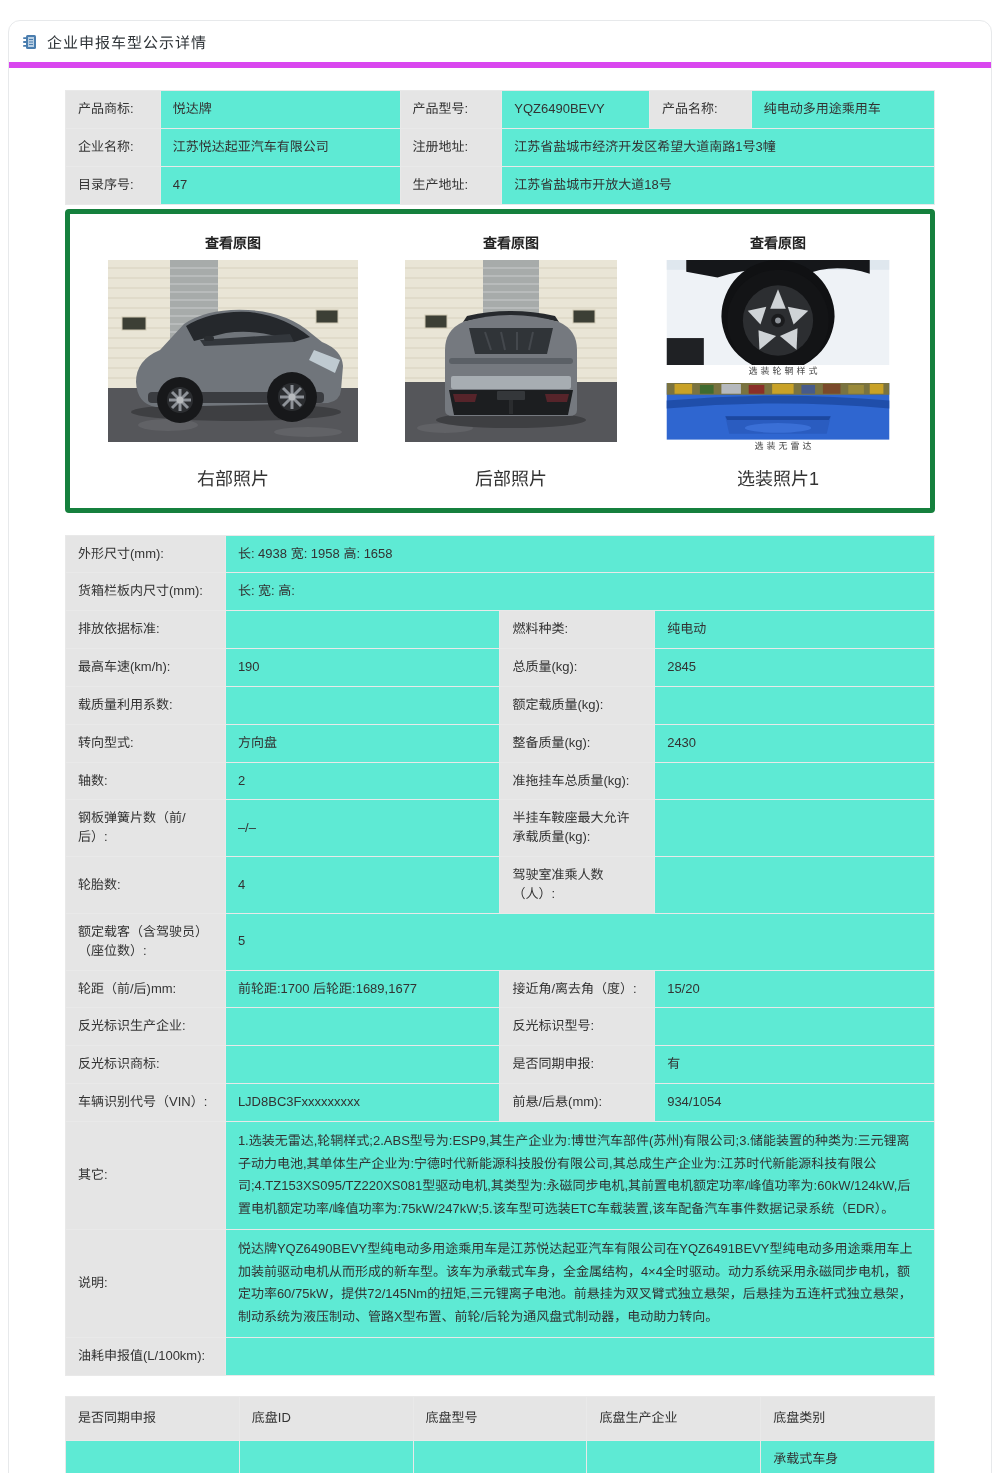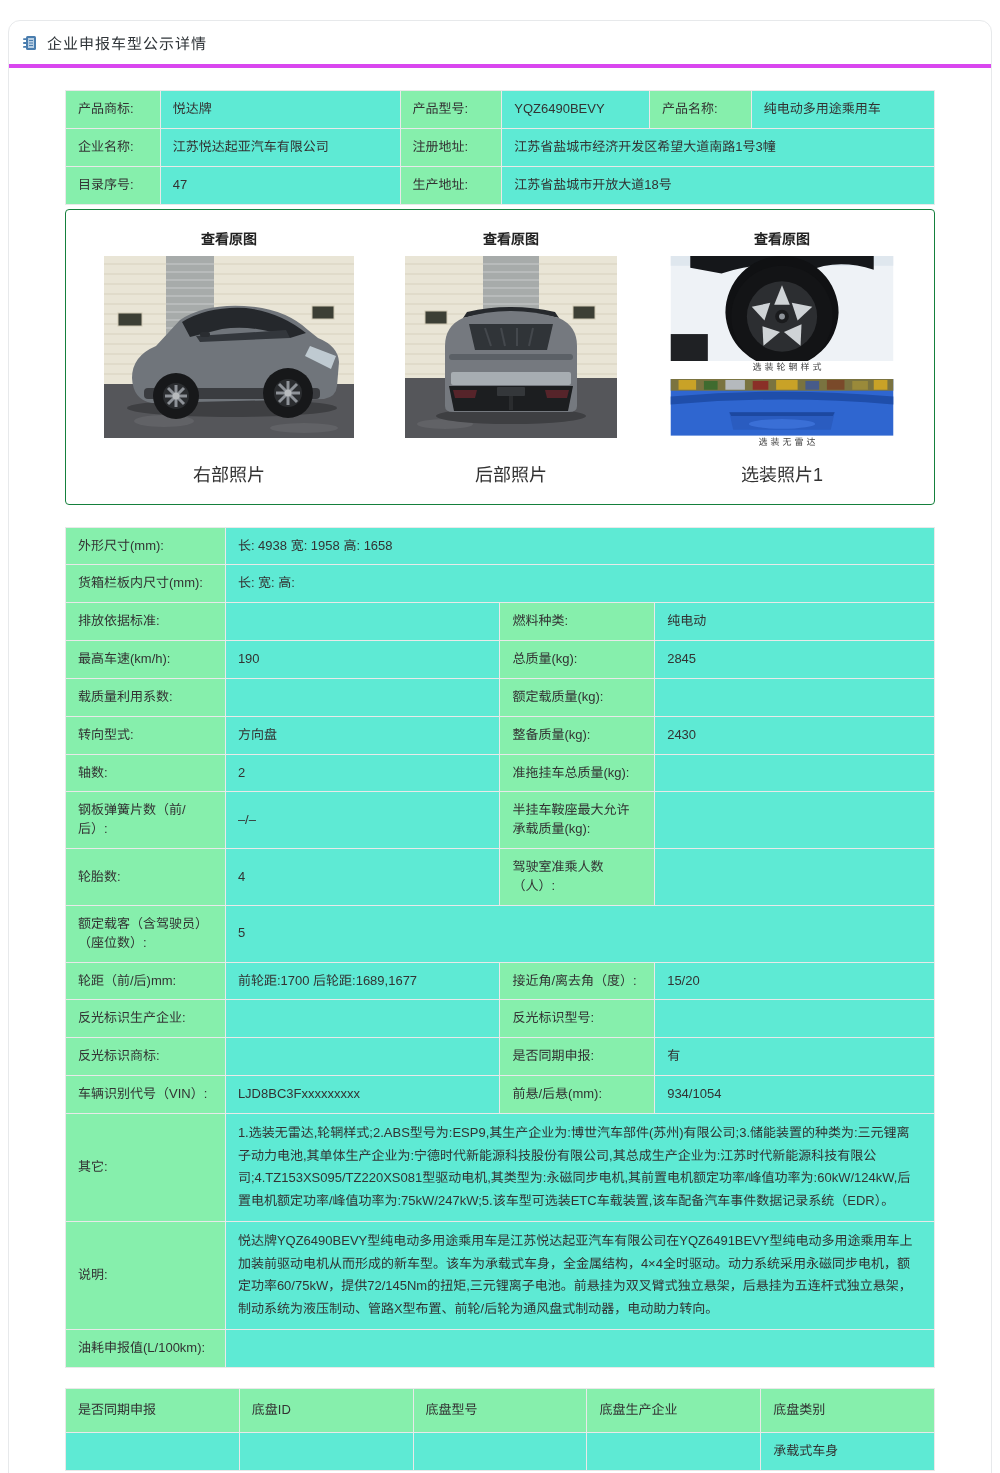--- a/index.html
+++ b/index.html
@@ -12,40 +12,40 @@
   .card {
     margin:20px 8px 0 8px;
     border:1px solid #e7e9eb;
     border-radius:12px;
     min-height:1450px;
     background:#fff;
     padding-bottom:30px;
   }
   .page-header {
     height:47px; display:flex; align-items:center; gap:9px;
-    padding-left:13px; border-bottom:4px solid #d946ef;
+    padding-left:13px; border-bottom:6px solid #d946ef;
   }
   .page-header .title { font-size:15px; font-weight:500; color:#2f3438; letter-spacing:1px; }
   .content { padding:0 56px; }
 
   table { border-collapse:collapse; width:100%; table-layout:fixed; }
   td, th {
     border:1px solid #e9e9e9;
     font-size:13px; line-height:1.45;
     padding:9px 12px; text-align:left; vertical-align:middle;
     word-wrap:break-word;
   }
-  td.lbl, th { background:#86efac; font-weight:400; color:#333; }
+  td.lbl, th { background:#e5e5e5; font-weight:400; color:#333; }
   td.val { background:#5eead4; color:#333; }
   .info-table { margin-top:22px; }
   .info-table td { height:36px; }
 
   .photos-box {
     margin-top:4px;
-    border:1px solid #15803d;
+    border:5px solid #15803d;
     border-radius:4px;
     padding:18px 38px 12px 38px;
     display:flex; justify-content:space-between;
   }
   .photo-col { display:flex; flex-direction:column; align-items:center; }
   .photo-col .view-link { font-size:14px; font-weight:700; color:#222; cursor:pointer; margin-bottom:8px; }
   .photo-area { height:196px; display:flex; flex-direction:column; align-items:center; }
   .photo-caption { margin-top:8px; font-size:18px; color:#333; padding-bottom:6px; }
   .sub-caption { font-size:9px; color:#444; letter-spacing:3px; line-height:12px; height:12px; margin-bottom:4px;margin-left:13px; }
   svg { display:block; }

